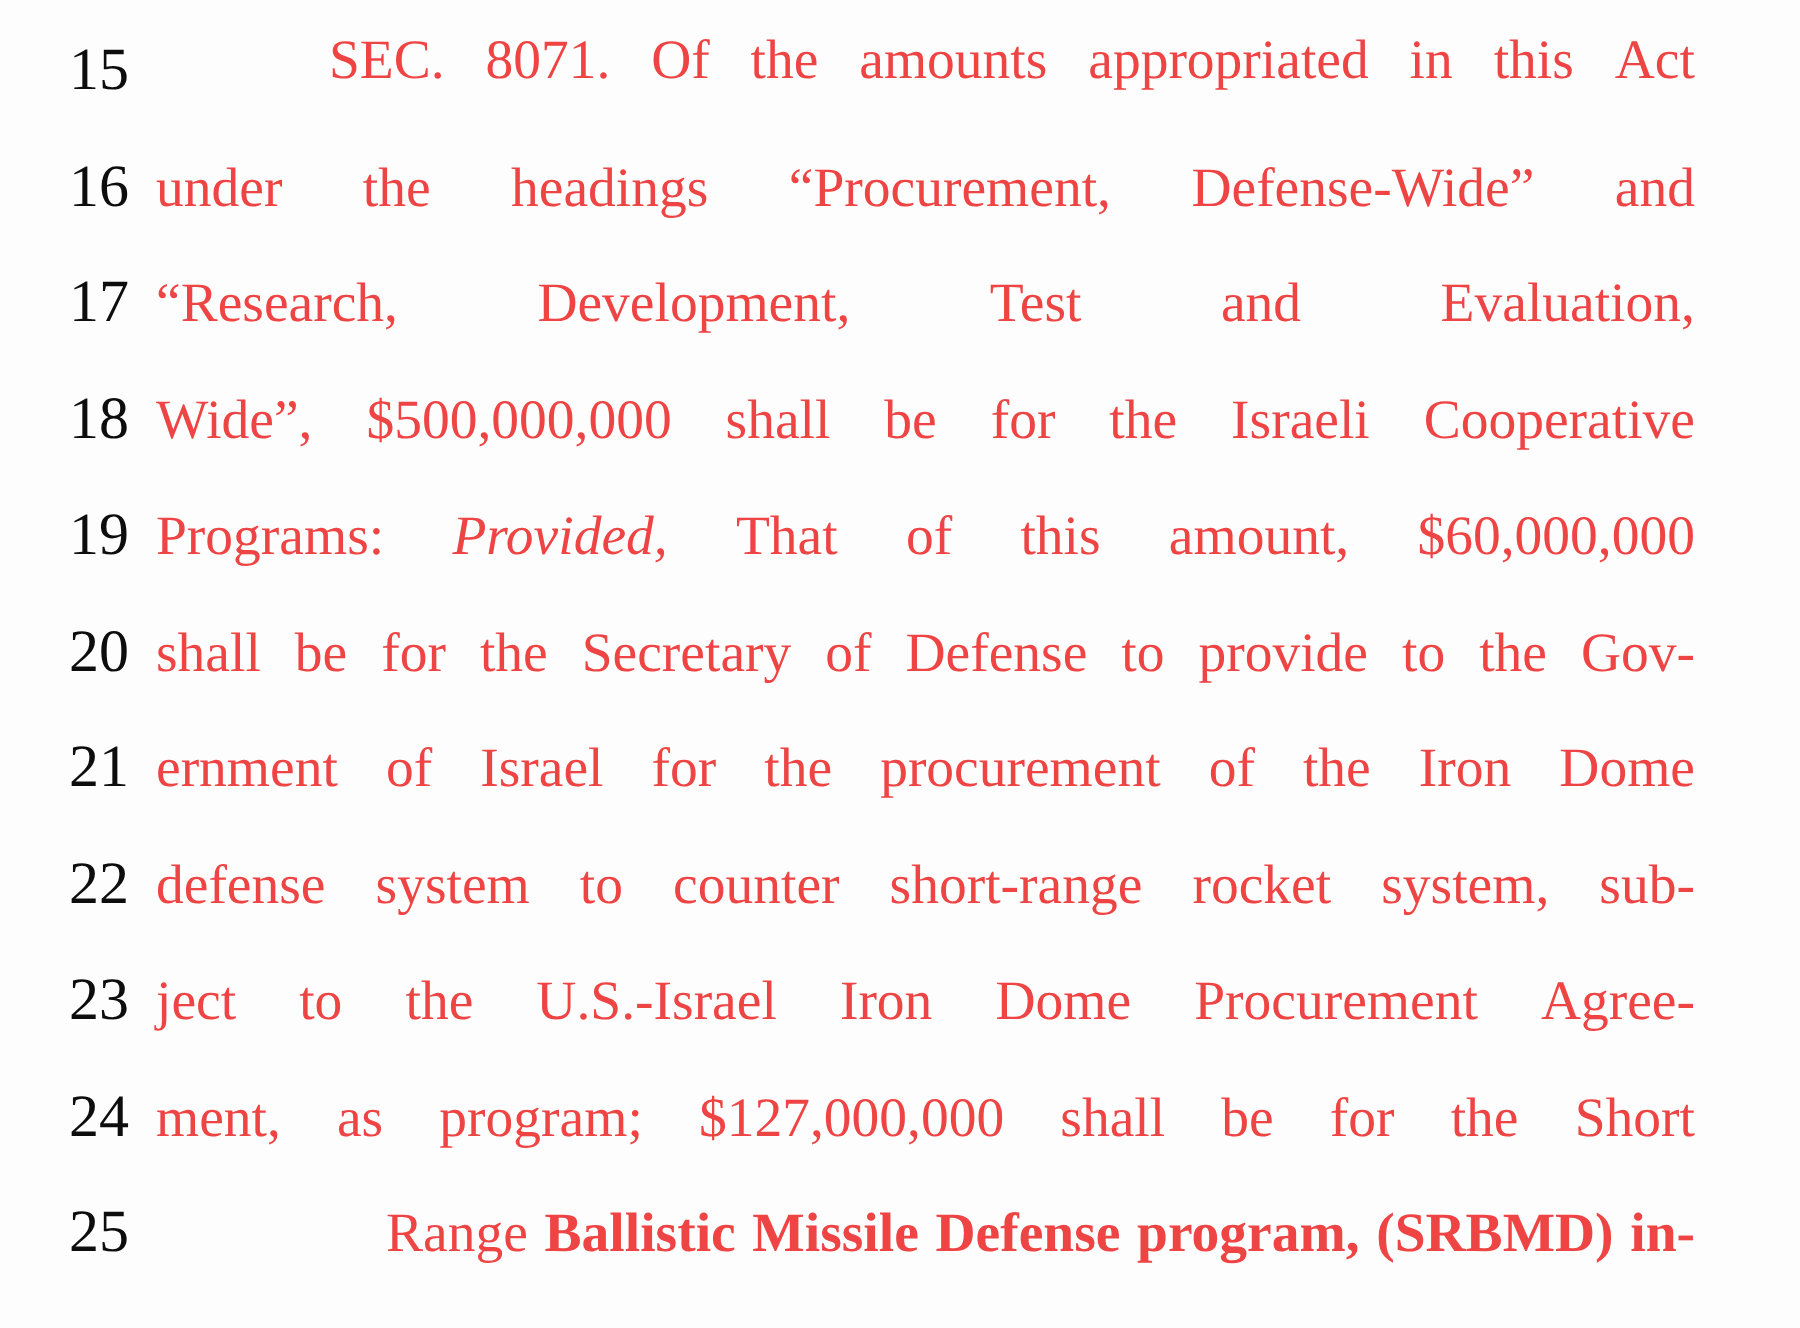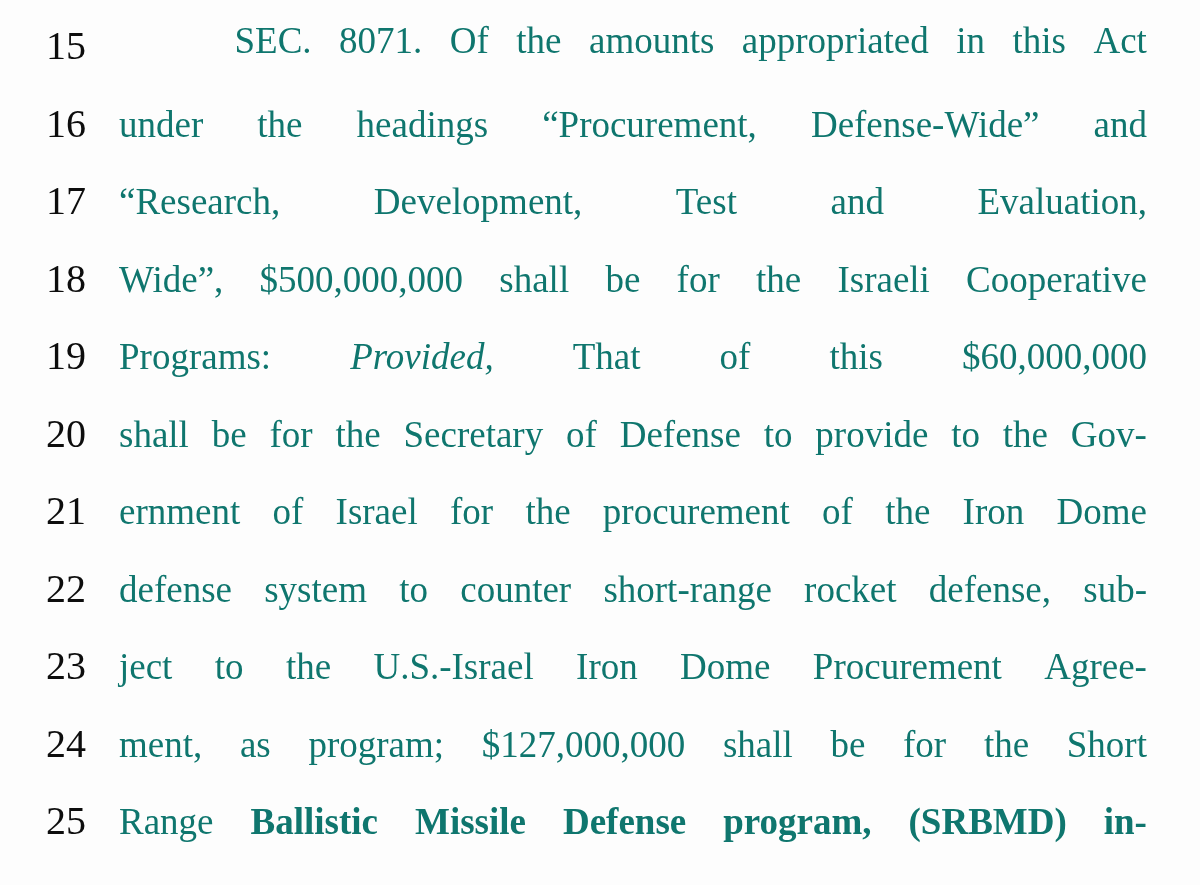--- a/index.html
+++ b/index.html
@@ -41,34 +41,33 @@
     box-sizing: border-box;
     font-size: 40px;
     font-family: "Liberation Serif", "DejaVu Serif", serif;
     color: #0d0d0d;
     letter-spacing: 0px;
   }
   .line-text {
     flex: 1 1 auto;
     font-size: 37px;
     line-height: 1;
-    padding-right: 53px;
+    padding-right: 70px;
     box-sizing: border-box;
     white-space: nowrap;
-    color: #0f766e;
-    margin-left: 15px;
+    color: #ef4444;
   }
   
   .just {
     display: flex;
     justify-content: space-between;
     width: 100%;
   }
   .just.nostretch {
-    justify-content: space-between;
+    justify-content: flex-end;
   }
   .just.nostretch .w + .w {
     margin-left: 0.30em;
     font-weight: bold;
   }
   .w {
     white-space: pre;
   }
   .indent {
     display: inline-block;
@@ -146,20 +145,21 @@
       </div>
       <div class="line-row">
         <div class="line-no">19</div>
         <div class="line-text">
           <span class="just">
             <span class="w">Programs:</span>
             <span class="w ital">Provided,</span>
             <span class="w">That</span>
             <span class="w">of</span>
             <span class="w">this</span>
+            <span class="w">amount,</span>
             <span class="w">$60,000,000</span>
           </span>
         </div>
       </div>
       <div class="line-row">
         <div class="line-no">20</div>
         <div class="line-text">
           <span class="just">
             <span class="w">shall</span>
             <span class="w">be</span>
@@ -196,21 +196,21 @@
       <div class="line-row">
         <div class="line-no">22</div>
         <div class="line-text">
           <span class="just">
             <span class="w">defense</span>
             <span class="w">system</span>
             <span class="w">to</span>
             <span class="w">counter</span>
             <span class="w">short-range</span>
             <span class="w">rocket</span>
-            <span class="w">defense,</span>
+            <span class="w">system,</span>
             <span class="w">sub-</span>
           </span>
         </div>
       </div>
       <div class="line-row">
         <div class="line-no">23</div>
         <div class="line-text">
           <span class="just">
             <span class="w">ject</span>
             <span class="w">to</span>

